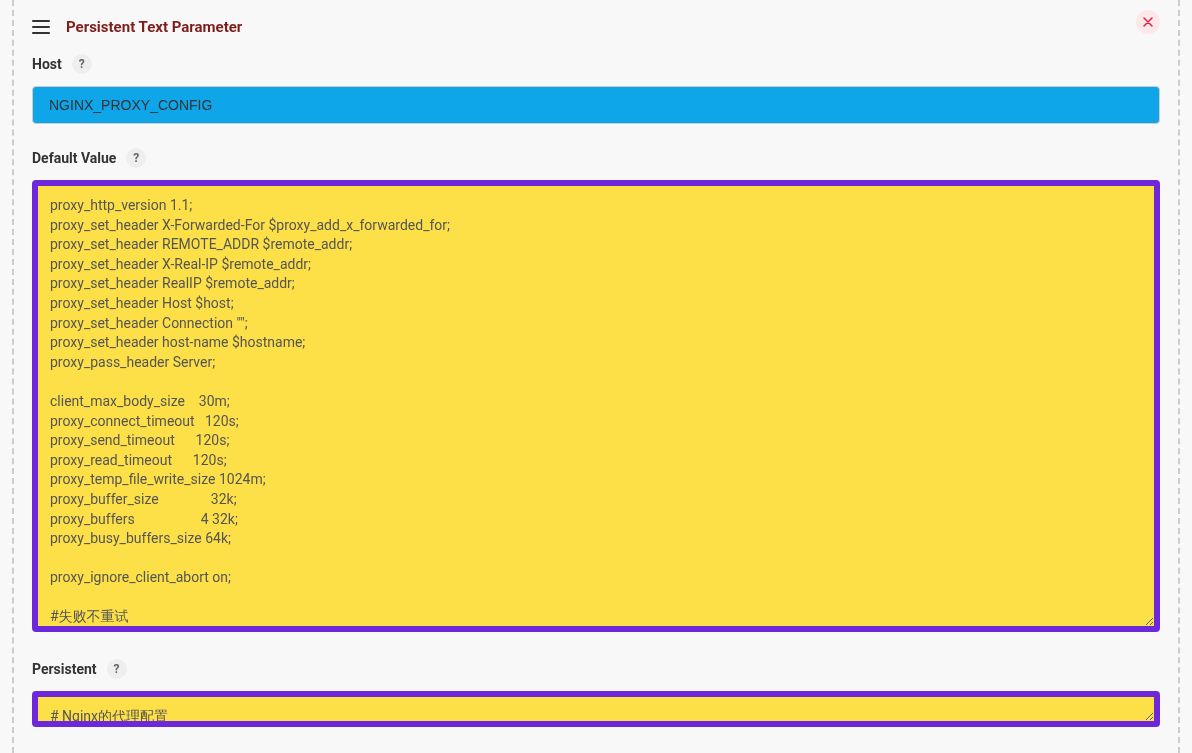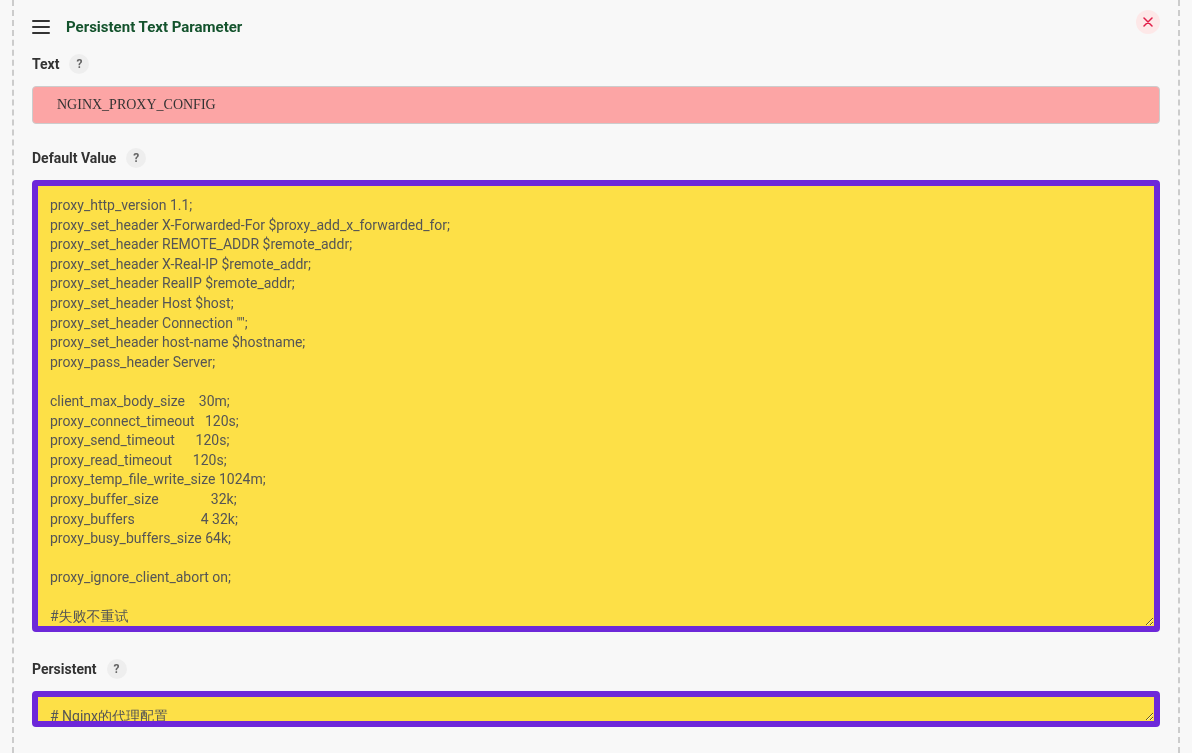--- a/index.html
+++ b/index.html
@@ -43,21 +43,21 @@
     }
     .menu-icon span {
       display: block;
       height: 2px;
       background: #333;
       border-radius: 1px;
     }
     .header-title {
       font-weight: 700;
       font-size: 15px;
-      color: #14532d;
+      color: #7f1d1d;
       text-align: right;
     }
     .close-btn {
       position: absolute;
       right: 0;
       top: 10px;
       width: 24px;
       height: 24px;
       border-radius: 50%;
       background: #fde8e8;
@@ -93,25 +93,25 @@
       justify-content: center;
       font-size: 12px;
       font-weight: 700;
       color: #666;
       cursor: pointer;
     }
     .text-input {
       width: 100%;
       border: 1px solid #ccc;
       border-radius: 4px;
-      padding: 10px 24px;
+      padding: 10px 16px;
       font-size: 14px;
       color: #333;
-      background: #fca5a5;
-      font-family: Liberation Serif, serif;
+      background: #0ea5e9;
+      font-family: Liberation Sans, sans-serif;
       outline: none;
     }
     .textarea-wrap {
       position: relative;
       width: 100%;
     }
     .textarea {
       width: 100%;
       border: 6px solid #6d28d9;
       border-radius: 4px;
@@ -147,21 +147,21 @@
       <div class="header-title">Persistent Text Parameter</div>
       <div class="close-btn">
         <svg width="10" height="10" viewBox="0 0 10 10">
           <path d="M1 1 L9 9 M9 1 L1 9" stroke="#e11d48" stroke-width="1.5" stroke-linecap="round"></path>
         </svg>
       </div>
     </div>
 
     <div class="field-group">
       <div class="field-label-row">
-        <span class="field-label">Text</span>
+        <span class="field-label">Host</span>
         <span class="help-icon">?</span>
       </div>
       <input type="text" class="text-input" value="NGINX_PROXY_CONFIG" style="">
     </div>
 
     <div class="field-group">
       <div class="field-label-row">
         <span class="field-label">Default Value</span>
         <span class="help-icon">?</span>
       </div>

